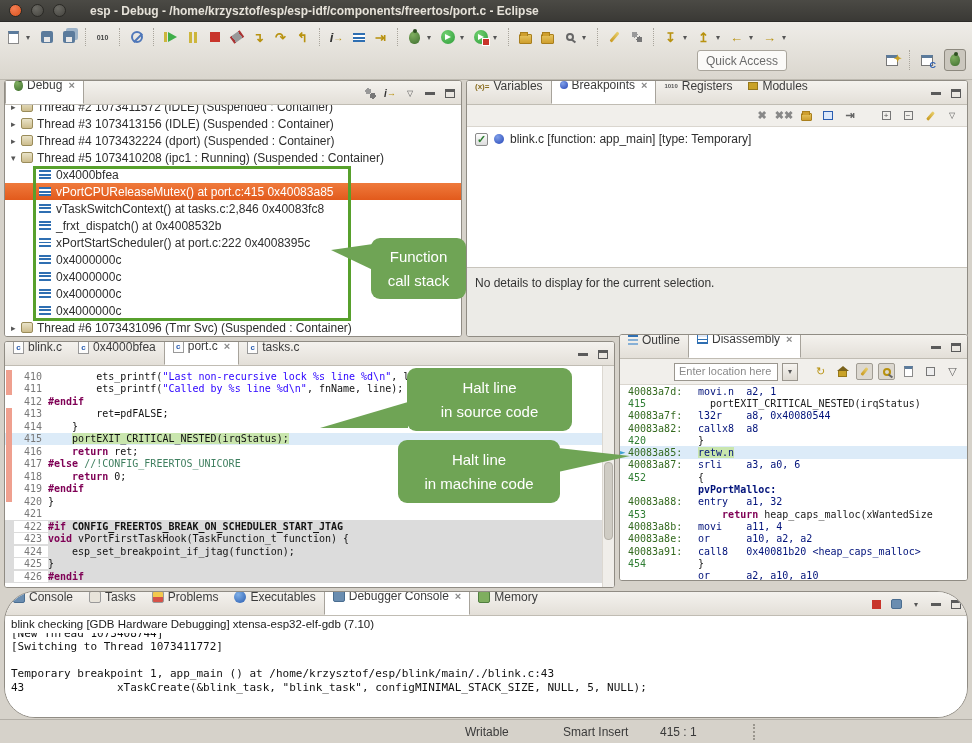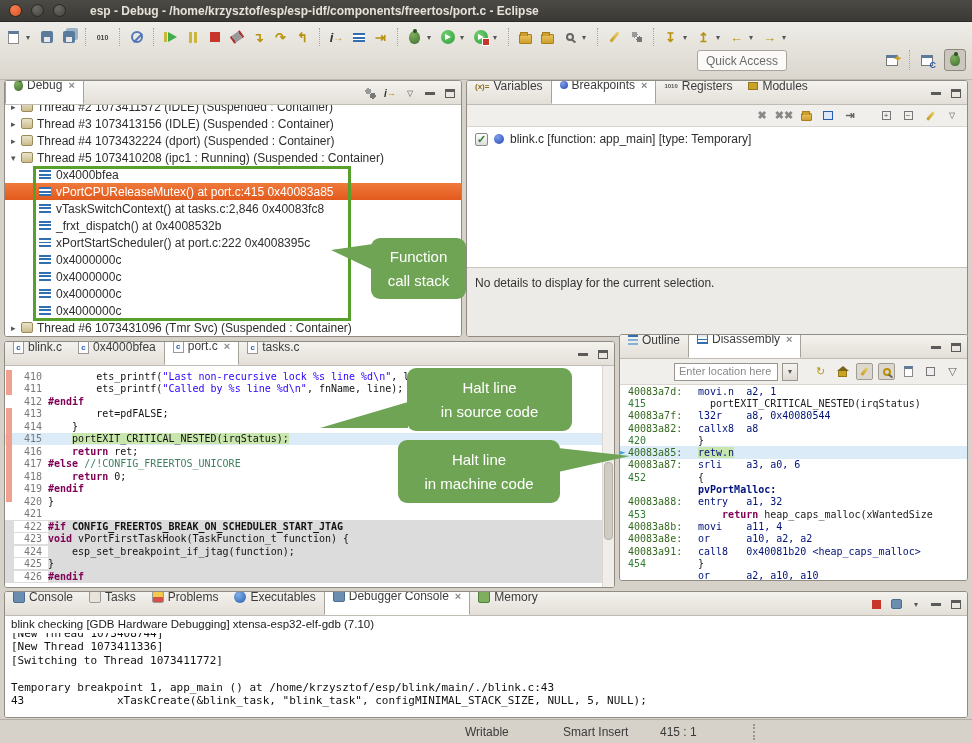--- a/index.html
+++ b/index.html
@@ -541,21 +541,21 @@
       <div class="dr"><span class="da">40083a88:</span><span class="di">entry   a1, 32</span></div>
       <div class="dr"><span class="dn">453</span><span class="ds">    </span><span class="kw">return</span><span class="ds"> heap_caps_malloc(xWantedSize</span></div>
       <div class="dr"><span class="da">40083a8b:</span><span class="di">movi    a11, 4</span></div>
       <div class="dr"><span class="da">40083a8e:</span><span class="di">or      a10, a2, a2</span></div>
       <div class="dr"><span class="da">40083a91:</span><span class="di">call8   0x40081b20 &lt;heap_caps_malloc&gt;</span></div>
       <div class="dr"><span class="dn">454</span><span class="ds">}</span></div>
       <div class="dr"><span class="da"></span><span class="di">or      a2, a10, a10</span></div>
     </div>
   </div>
 
-  <div class="panel" style="left:4px; top:591px; width:964px; height:127px;">
+  <div class="panel" style="left:4px; top:591px; width:964px; height:127px;border-radius:31px;">
     <div class="tabbar">
       <div class="tab">
           <div class="cic" style="background:#6a8db0;border:1px solid #4a6d90"></div>
           <span>Console</span>
         </div>
       <div class="tab">
           <div class="cic" style="background:#e8e4da;border:1px solid #999"></div>
           <span>Tasks</span>
         </div>
       <div class="tab">
@@ -587,21 +587,20 @@
             <div class="ic-min"></div>
           </div>
         <div class="vic">
             <div class="ic-max"></div>
           </div>
       </div>
     </div>
     <div class="con-header">blink checking [GDB Hardware Debugging] xtensa-esp32-elf-gdb (7.10)</div>
     <div class="con-body">
       <div class="con-line clip"><span>[New Thread 1073408744]</span></div>
-      <div class="con-line"><span>[New Thread 1073411336]</span></div>
       <div class="con-line"><span>[Switching to Thread 1073411772]</span></div>
       <div class="con-line"><span></span></div>
       <div class="con-line"><span>Temporary breakpoint 1, app_main () at /home/krzysztof/esp/blink/main/./blink.c:43</span></div>
       <div class="con-line"><span>43              xTaskCreate(&amp;blink_task, "blink_task", configMINIMAL_STACK_SIZE, NULL, 5, NULL);</span></div>
     </div>
   </div>
 
   <div class="statusbar">
     <span class="sitem" style="left:465px;">Writable</span>
     <span class="sitem" style="left:563px;">Smart Insert</span>

